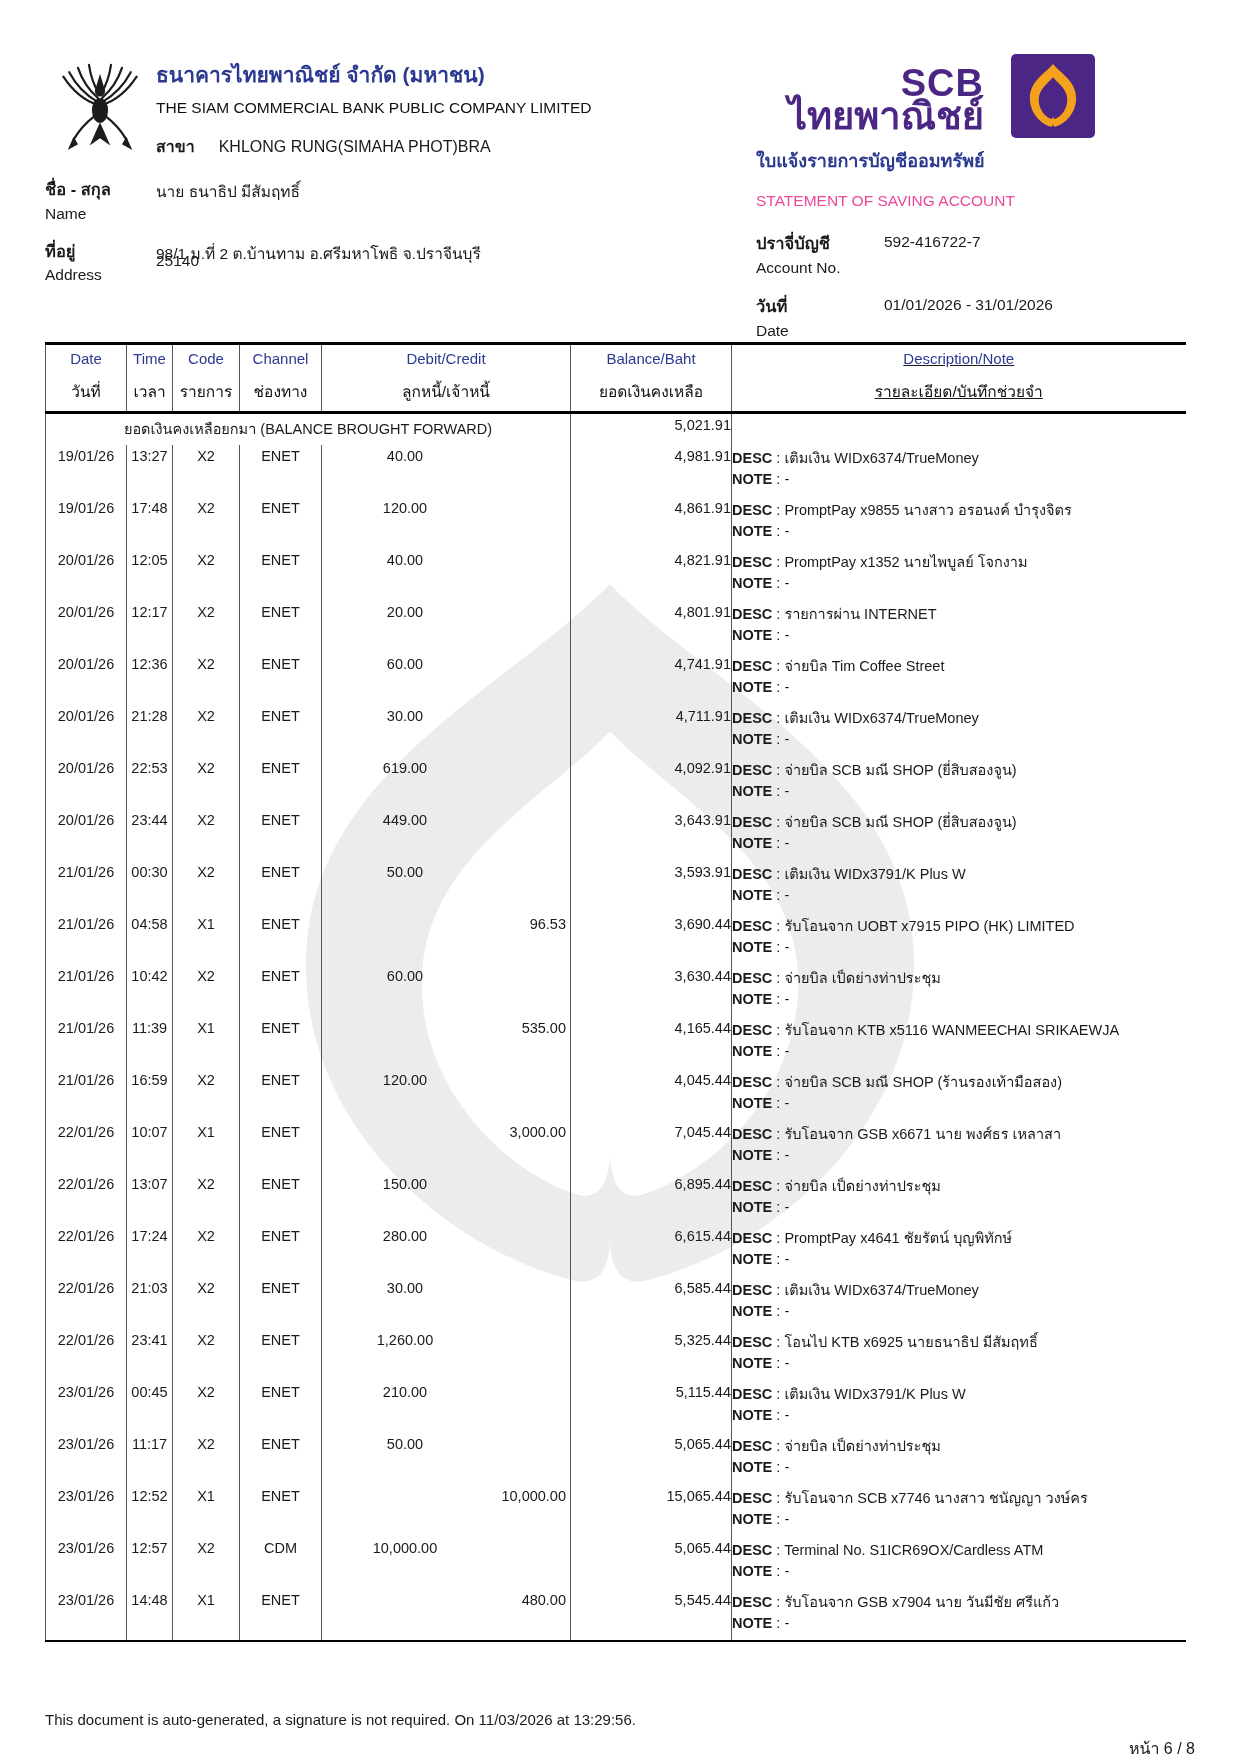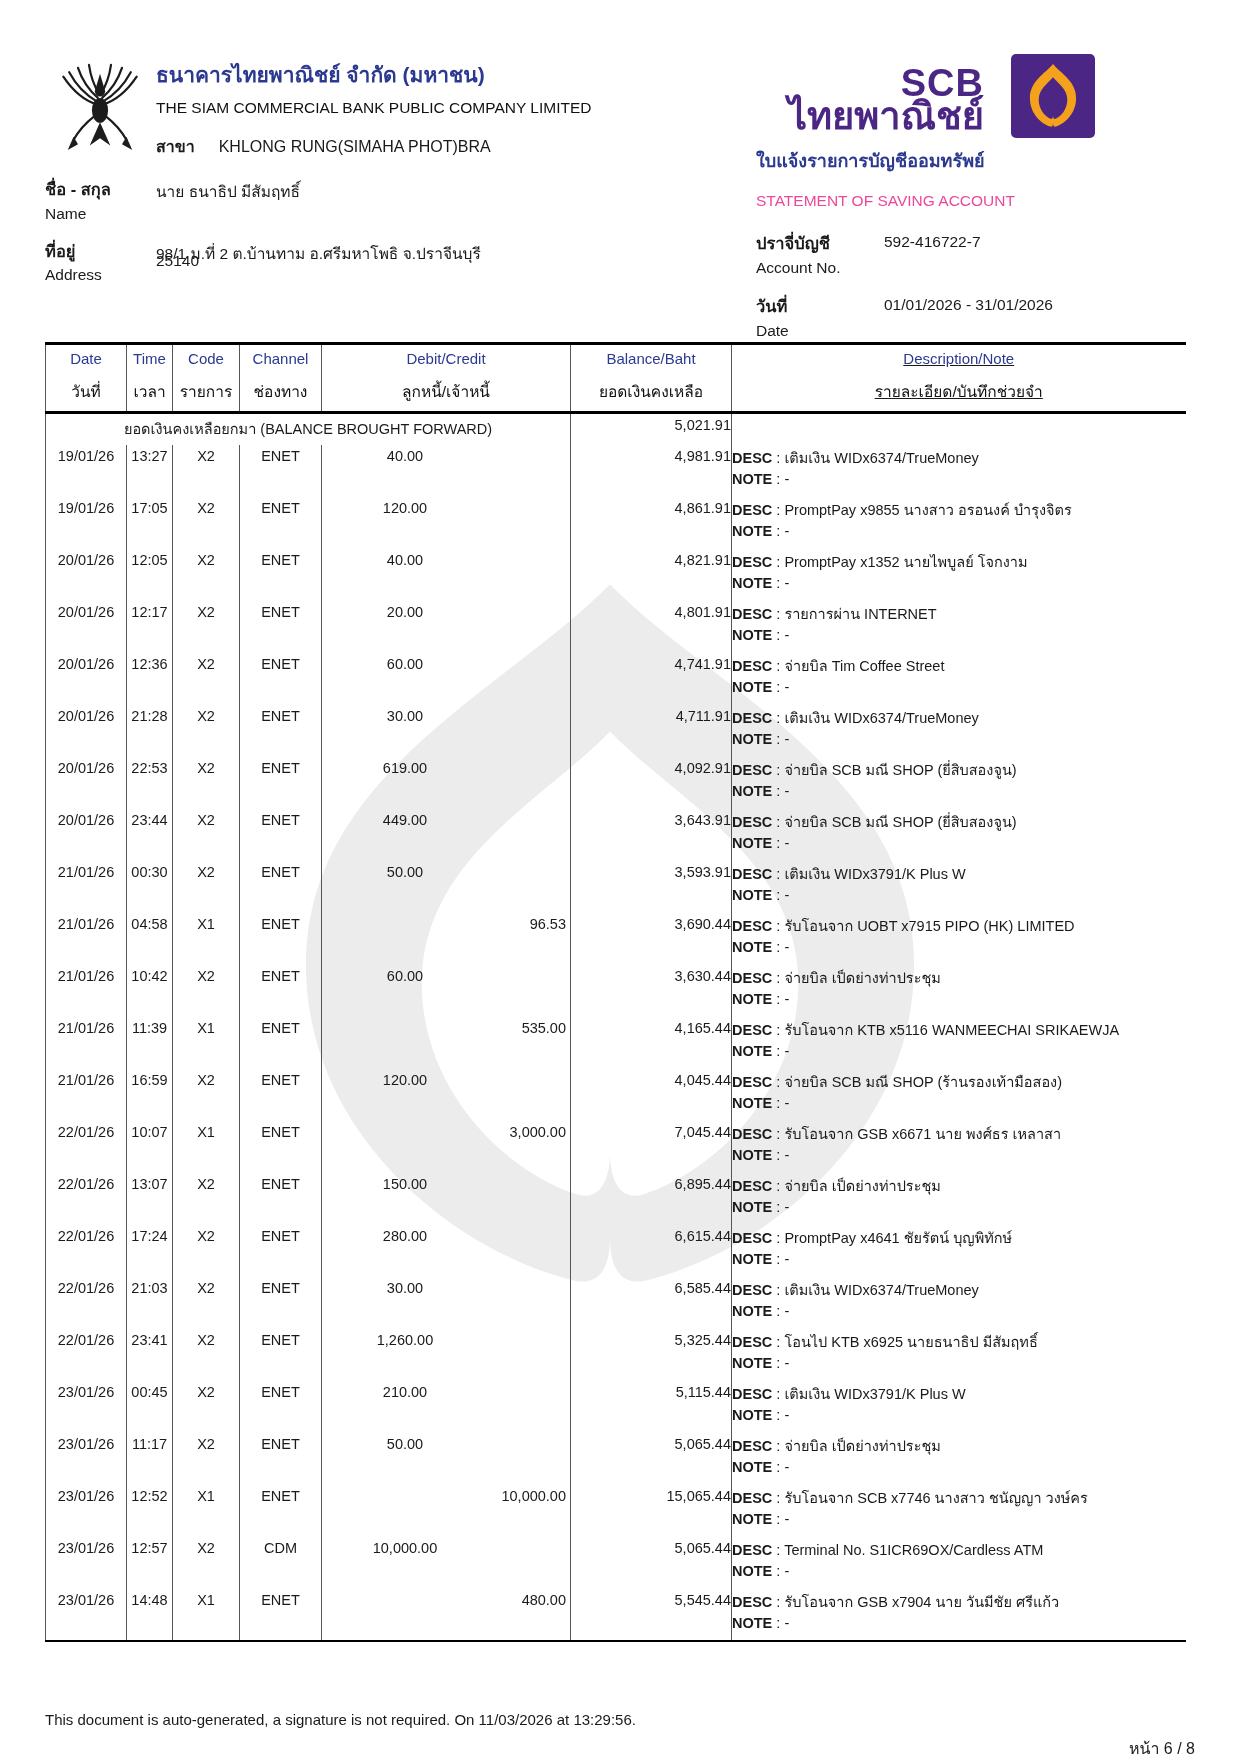--- a/index.html
+++ b/index.html
@@ -221,21 +221,21 @@
       <td class="c-amount debit">40.00</td>
       <td class="c-balance">4,981.91</td>
       <td class="c-desc">
         <div class="desc-line"><span class="lbl-bold desc-label">DESC</span><span> : </span><span class="desc-text">เติมเงิน WIDx6374/TrueMoney</span></div>
         <div class="note-line"><span class="lbl-bold note-label">NOTE</span><span> : </span><span class="note-text">-</span></div>
       </td>
     </tr>
 
     <tr class="txn">
       <td class="c-date">19/01/26</td>
-      <td class="c-time">17:05</td>
+      <td class="c-time">17:48</td>
       <td class="c-code">X2</td>
       <td class="c-channel">ENET</td>
       <td class="c-amount debit">120.00</td>
       <td class="c-balance">4,861.91</td>
       <td class="c-desc">
         <div class="desc-line"><span class="lbl-bold desc-label">DESC</span><span> : </span><span class="desc-text">PromptPay x9855 นางสาว อรอนงค์ บำรุงจิตร</span></div>
         <div class="note-line"><span class="lbl-bold note-label">NOTE</span><span> : </span><span class="note-text">-</span></div>
       </td>
     </tr>
 

